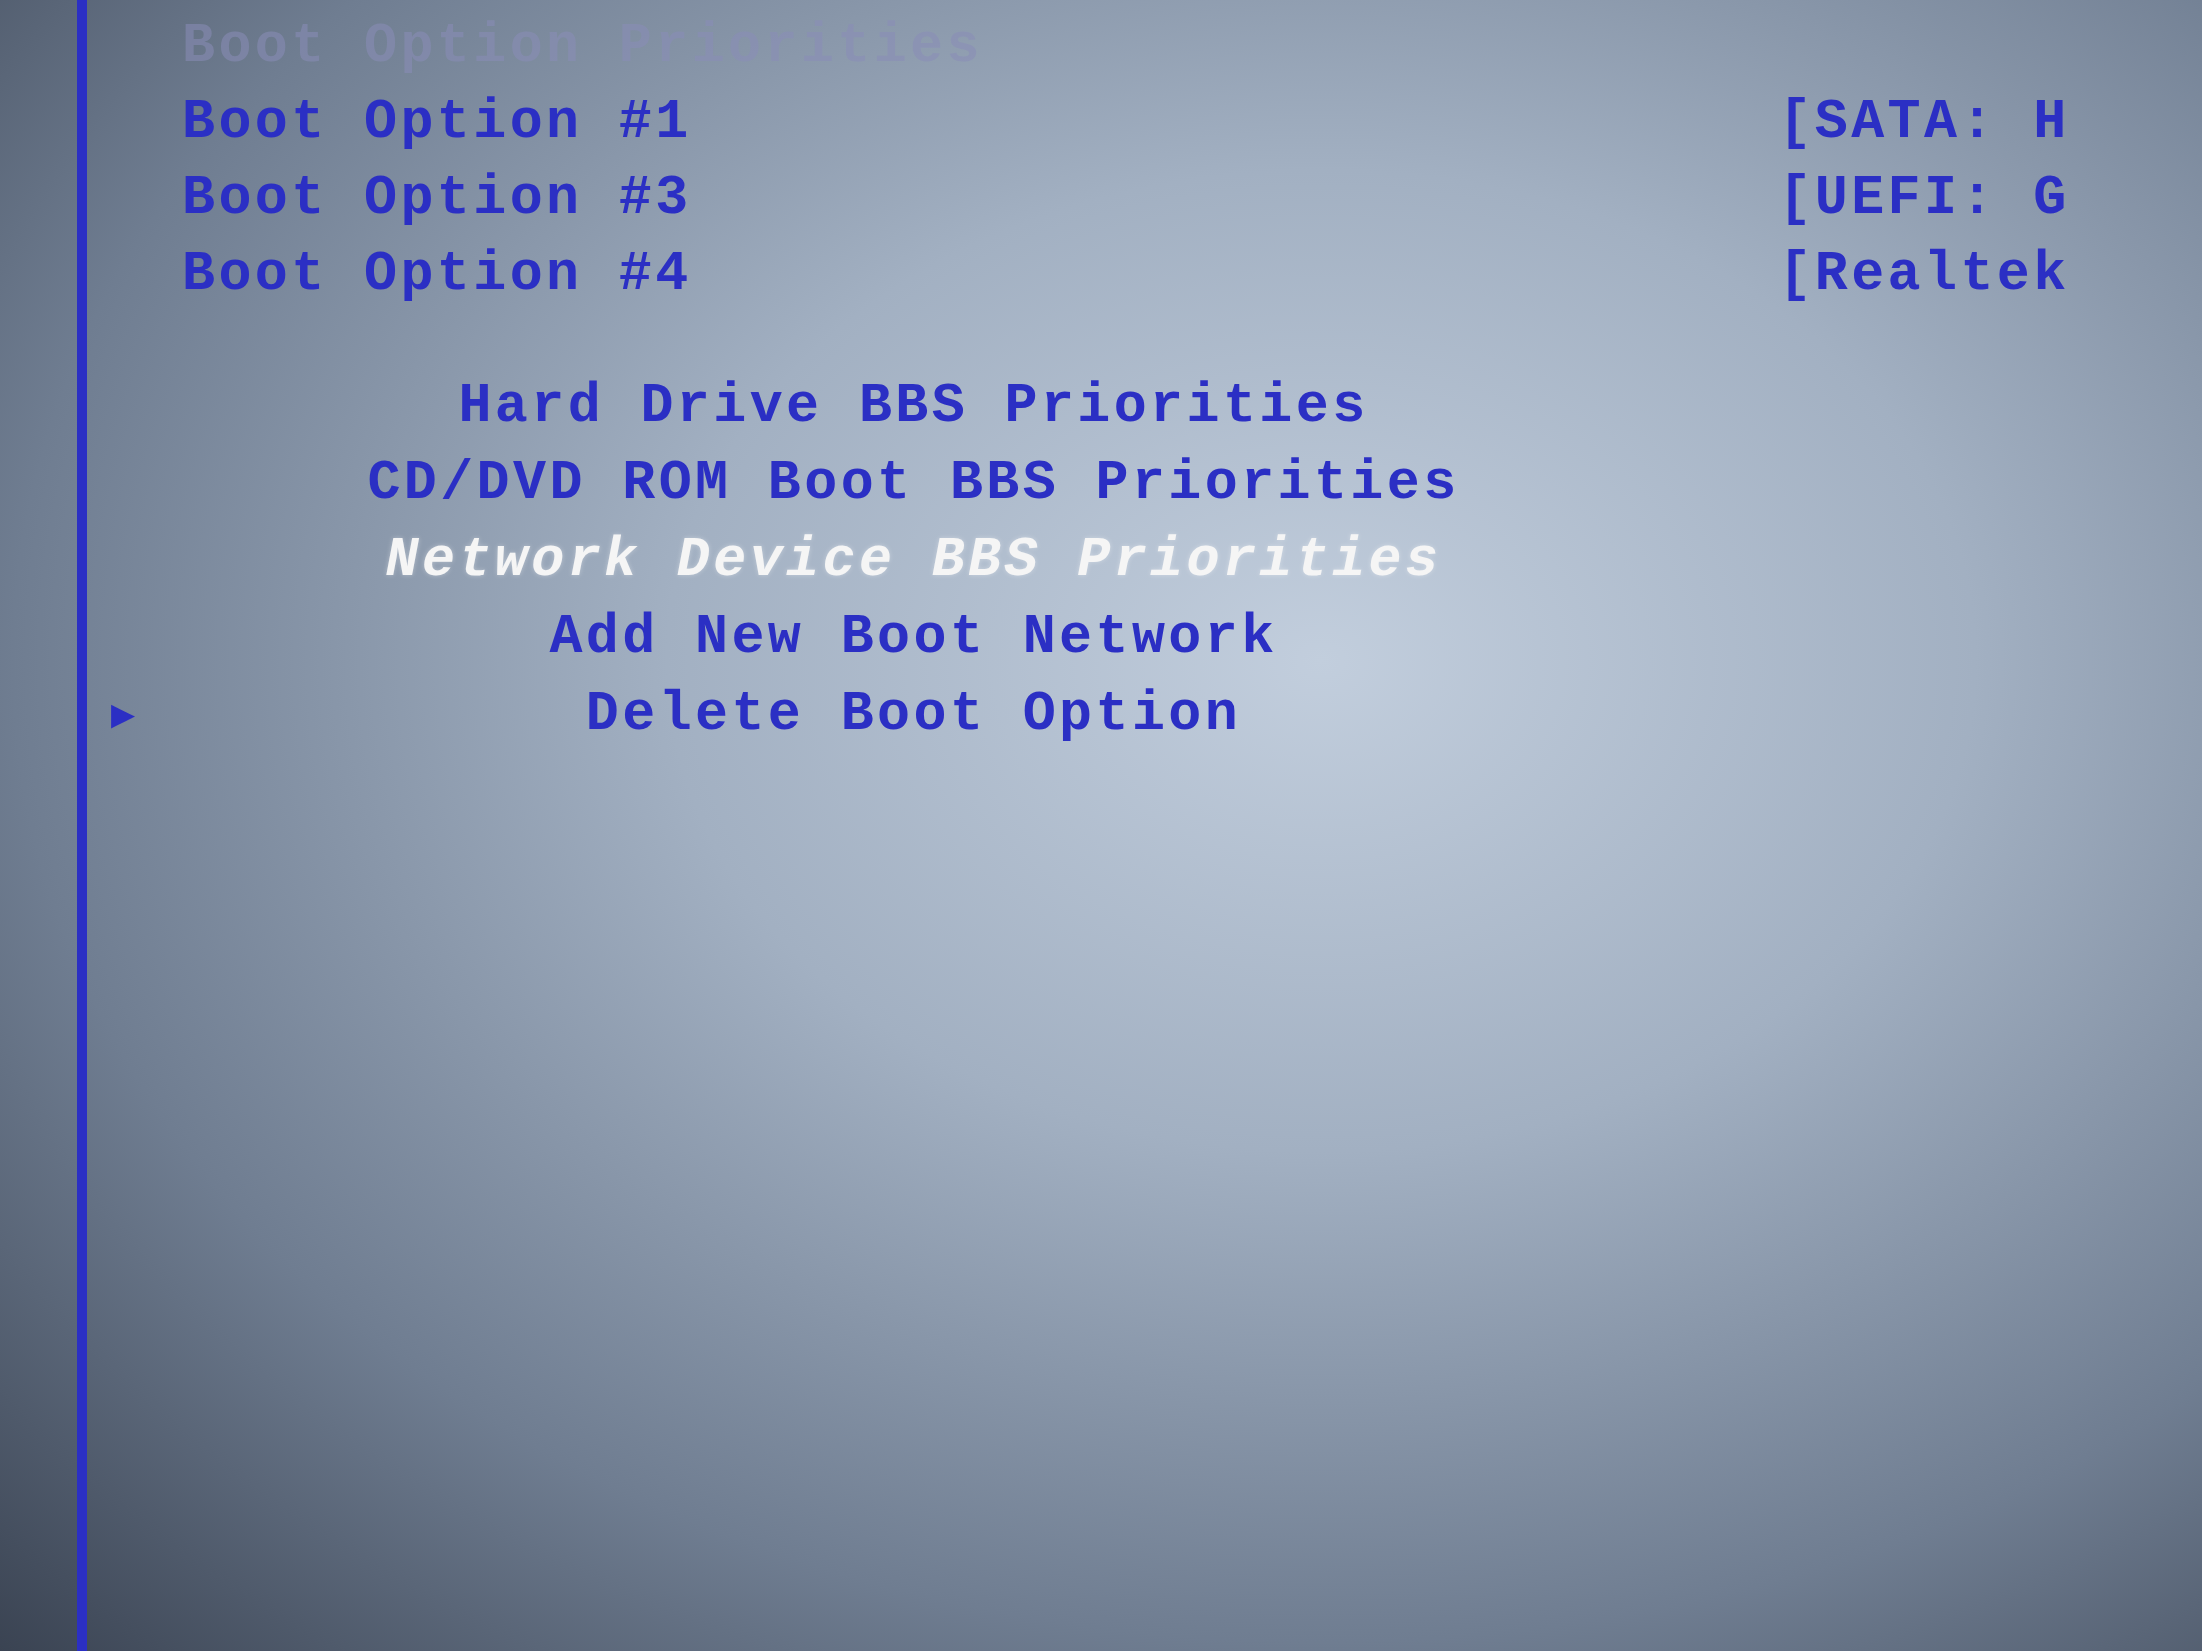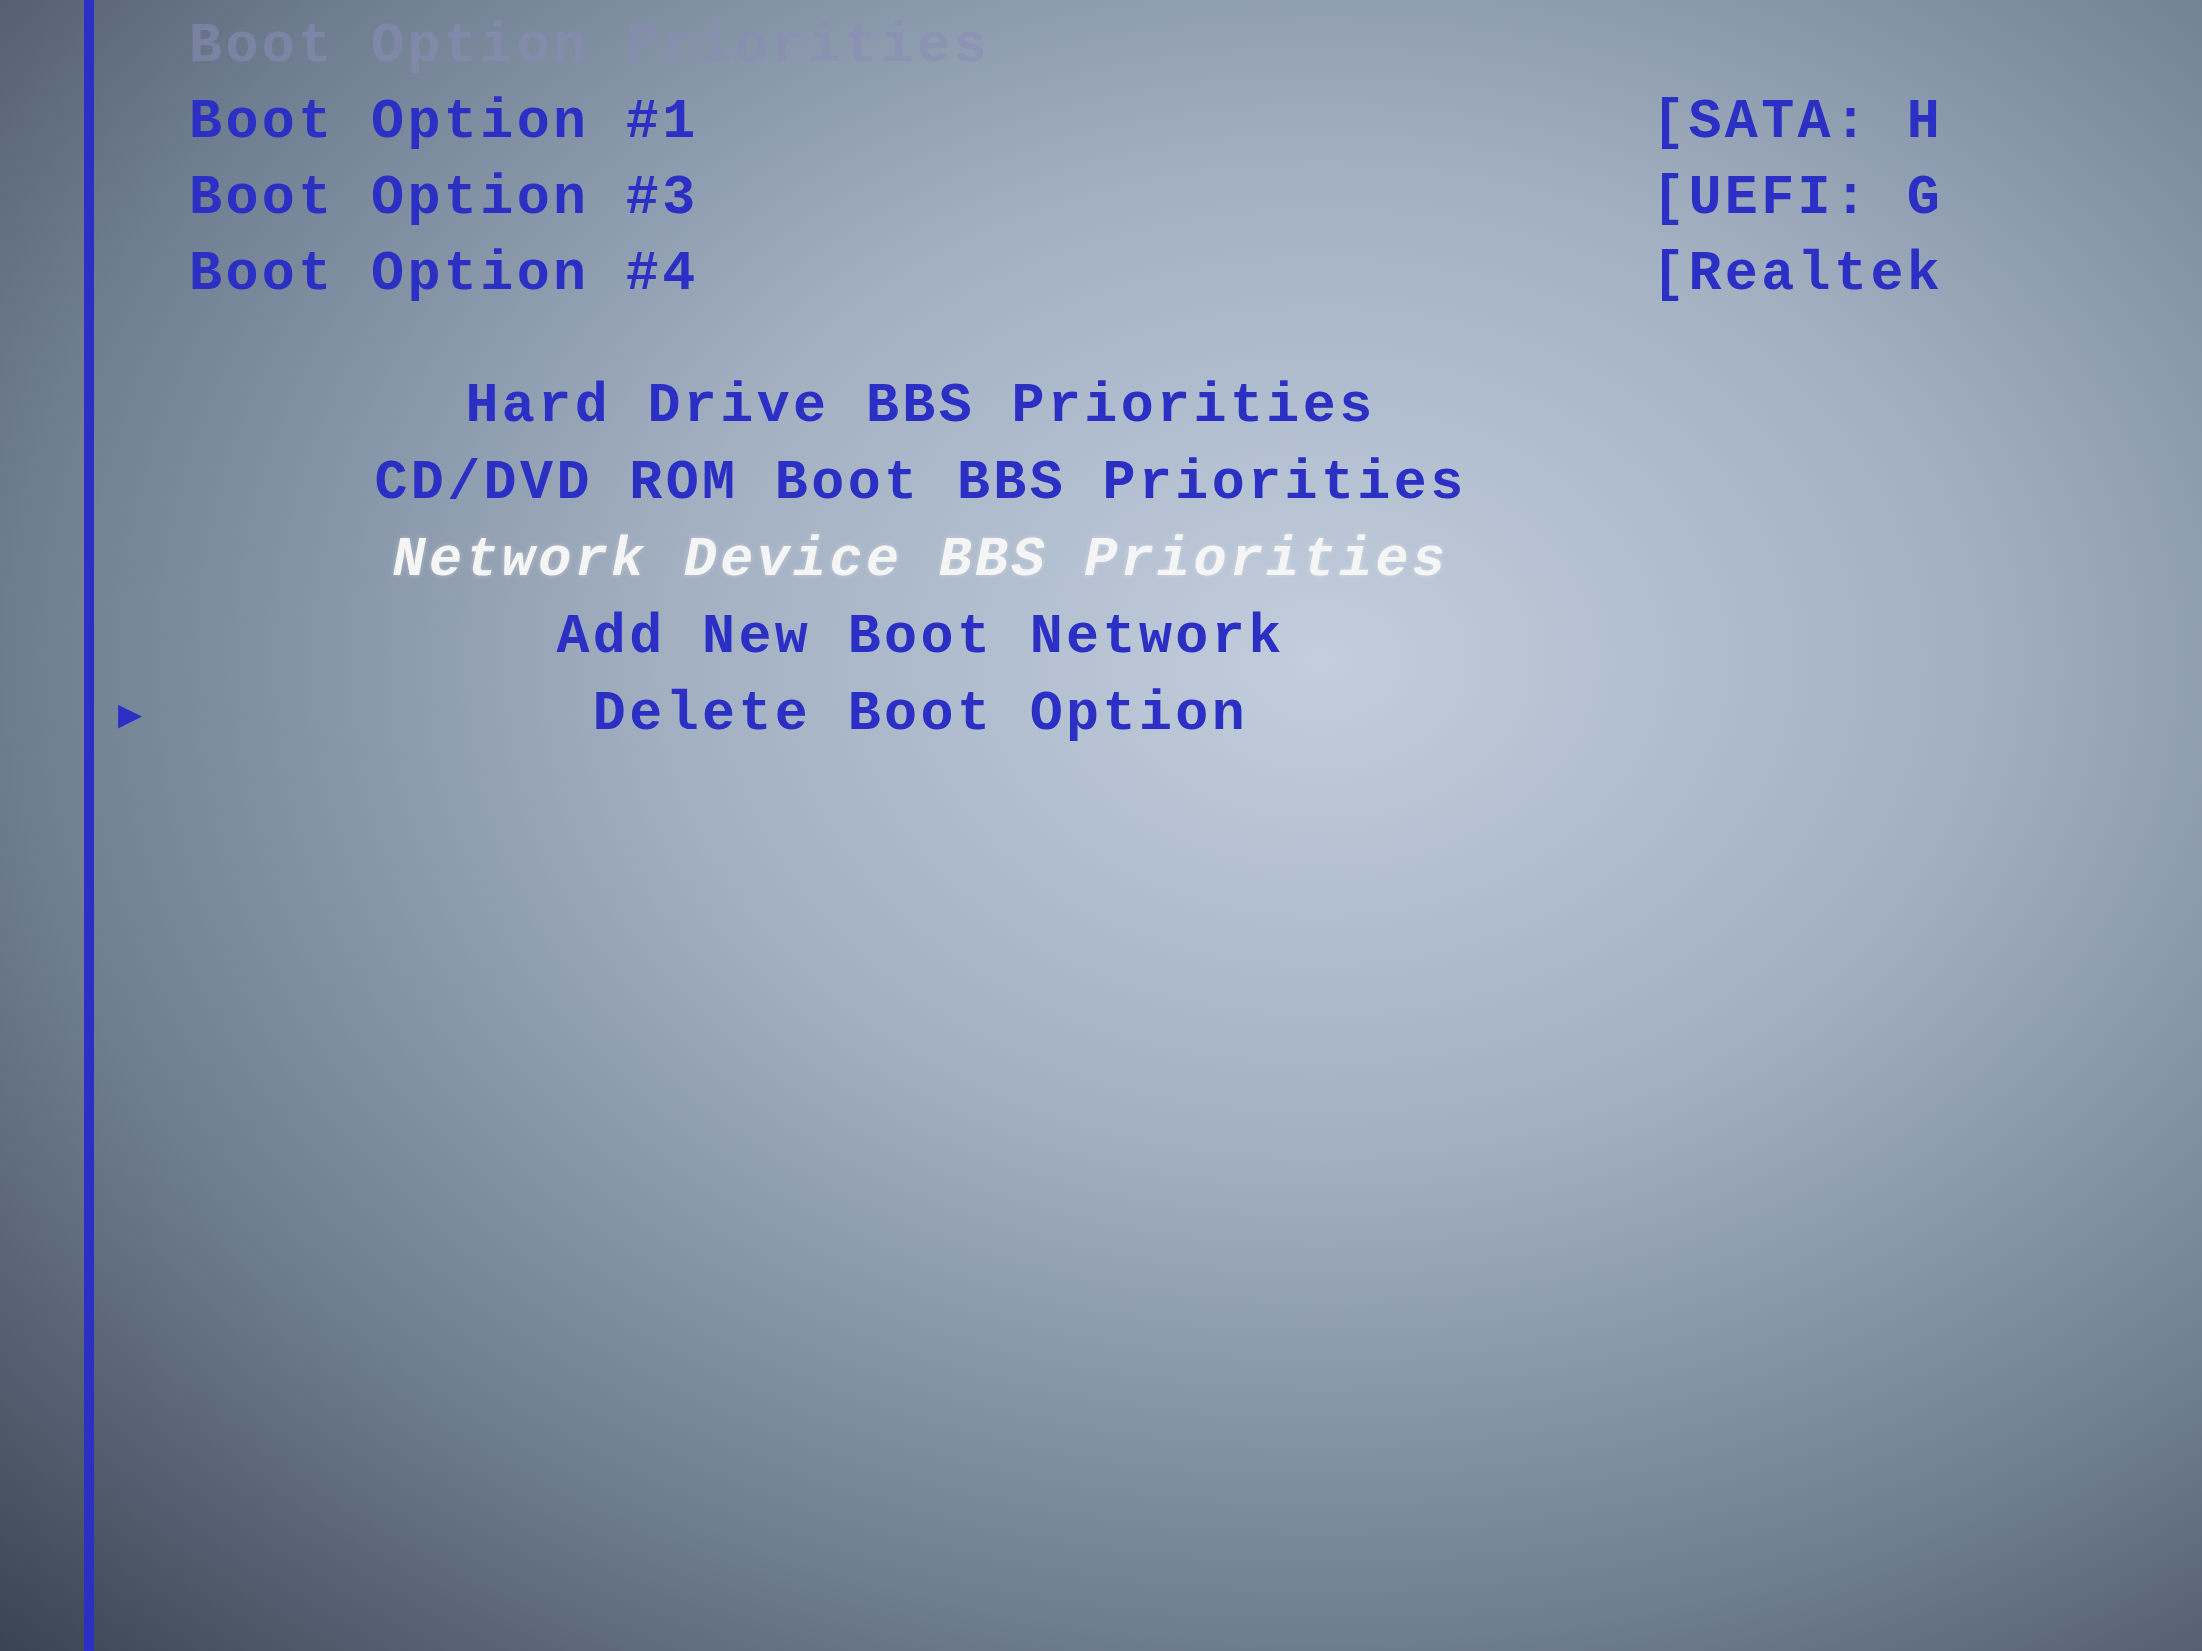--- a/index.html
+++ b/index.html
@@ -14,41 +14,41 @@
     }
     .panel {
       position: absolute;
       left: 77px;
       top: 0;
       right: 0;
       bottom: 0;
       border-left: 10.3px solid #2b2fc4;
       padding-left: 95px;
       padding-top: 8.6px;
-      margin-left: 7px;
     }
     .row {
       display: flex;
       align-items: center;
       height: 76px;
       font-size: 55px;
       letter-spacing: 3.4px;
       color: #2b2fc4;
       position: relative;
     }
     .section-header {
       color: #8a8db8;
       opacity: 0.55;
     }
     .label {
       flex: 0 0 1463px;
     }
     .value {
       flex: 1;
       white-space: nowrap;
+      text-align: center;
     }
     .selected .label {
       color: #f5f5f5;
       text-shadow: 0 0 5.2px rgba(255,255,255,0.35);
       font-style: italic;
     }
     .cursor {
       position: absolute;
       left: -71px;
       font-size: 40px;

